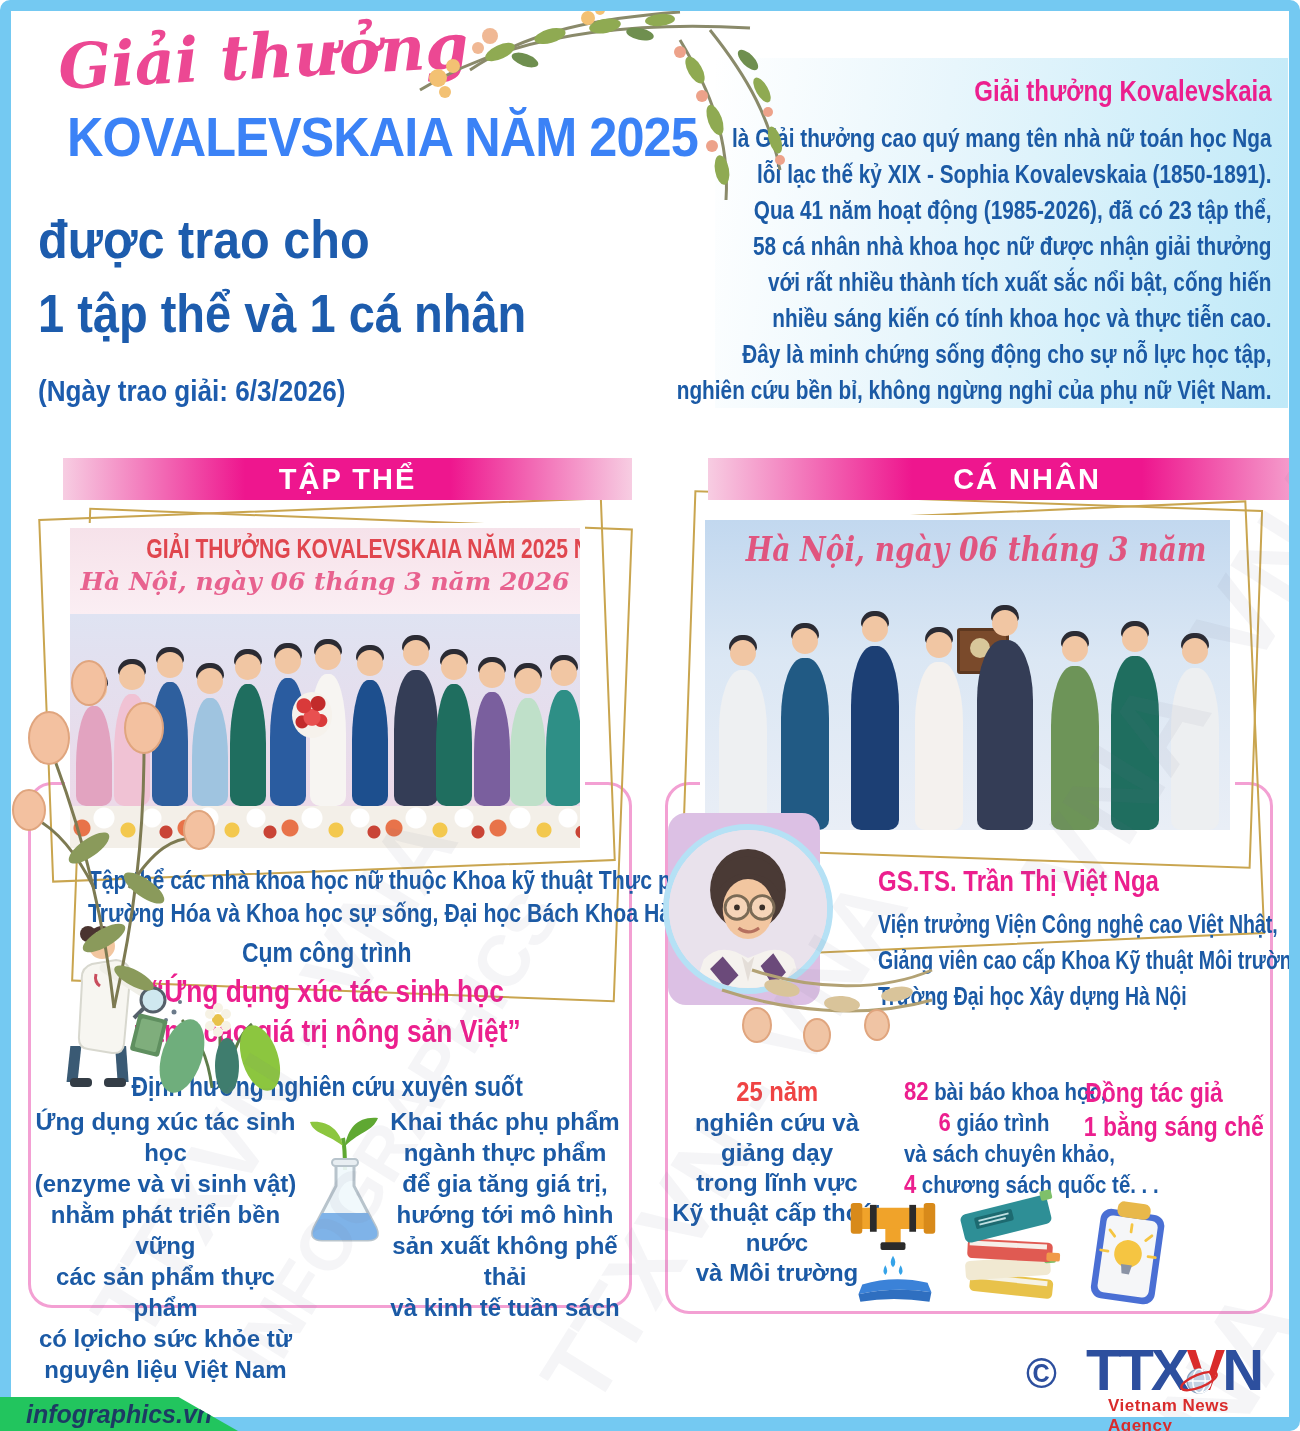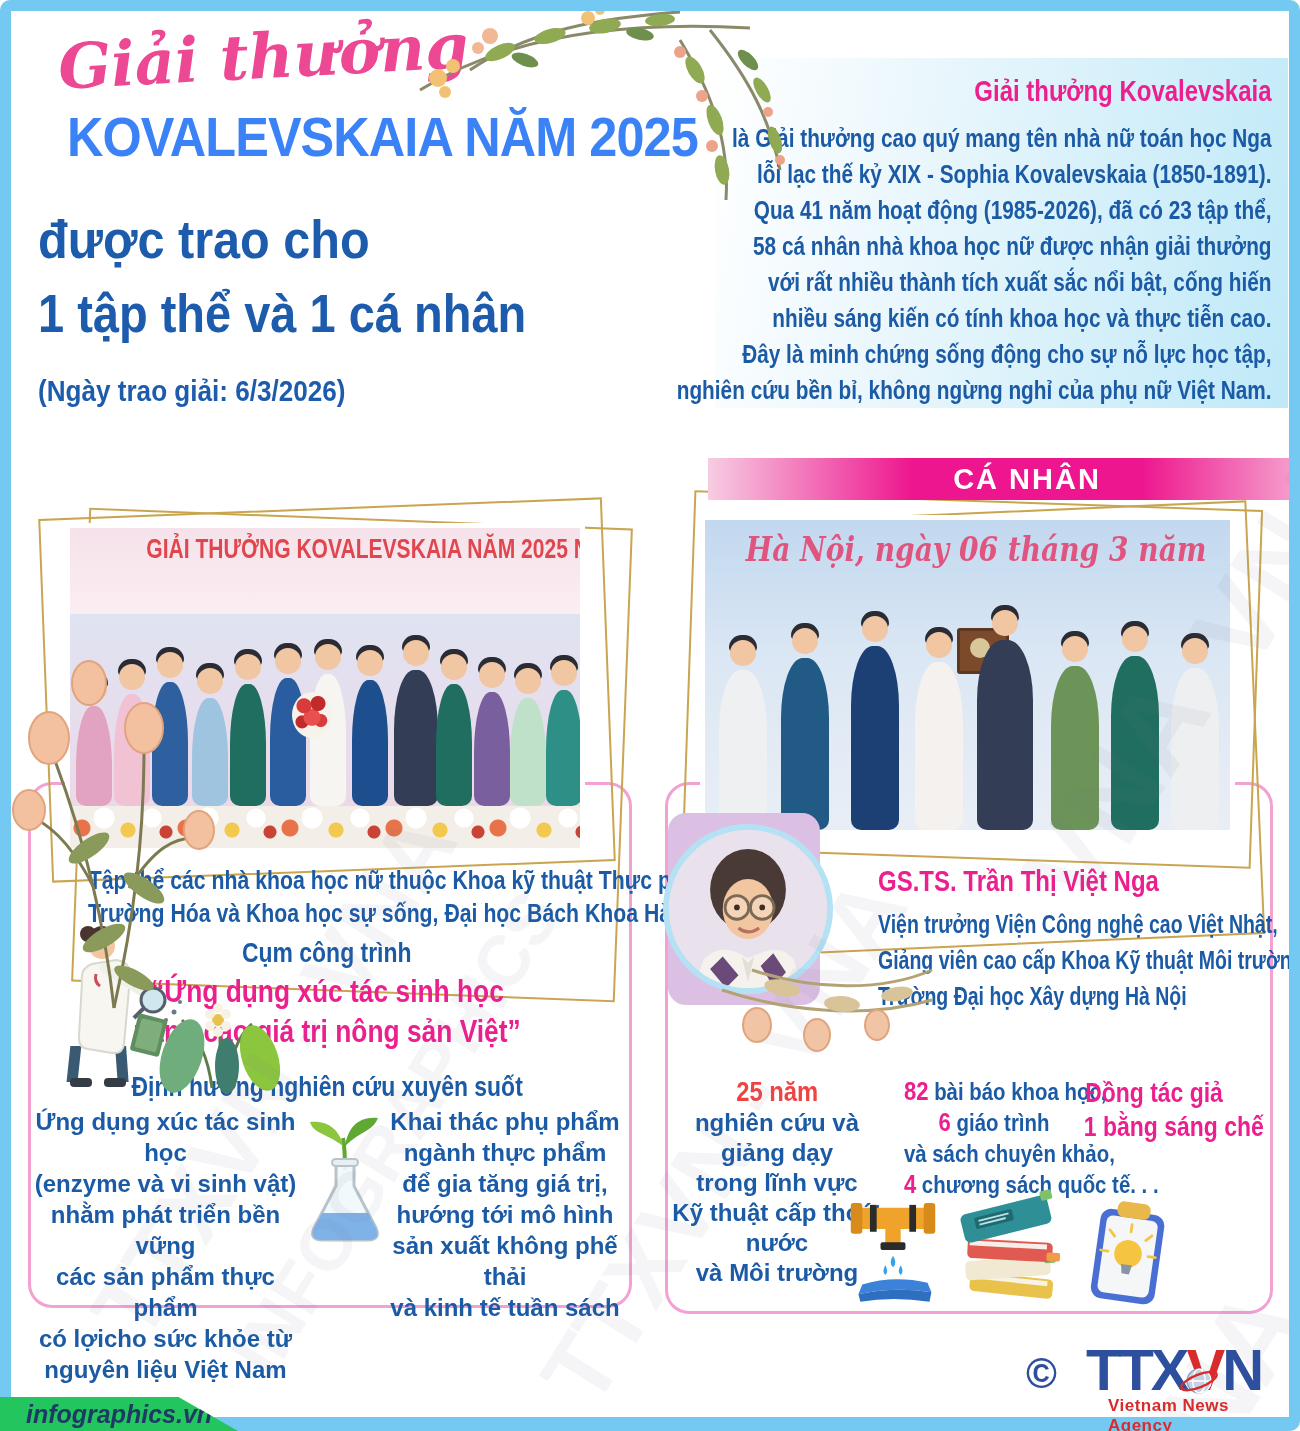--- a/index.html
+++ b/index.html
@@ -218,35 +218,39 @@
       <ellipse cx="130" cy="74" rx="18" ry="8" transform="rotate(4 130 74)"></ellipse>
       <ellipse cx="185" cy="64" rx="16" ry="7" transform="rotate(-10 185 64)"></ellipse>
     </g>
     <g fill="#f0c4a4" stroke="#e0a57e" stroke-width="2">
       <ellipse cx="45" cy="95" rx="14" ry="17"></ellipse>
       <ellipse cx="105" cy="105" rx="13" ry="16"></ellipse>
       <ellipse cx="165" cy="95" rx="12" ry="15"></ellipse>
     </g>
   </svg>
 
+  <div class="abs bar" id="bar-left">
+      <span>TẬP THỂ</span>
+    </div>
   <div class="abs bar" id="bar-right">
       <span>CÁ NHÂN</span>
     </div>
 
   <div class="abs panel" id="panel-left"></div>
   <div class="abs panel" id="panel-right"></div>
 
   <div class="abs goldframe" style="left:45px;top:508px;width:560px;height:360px;transform:rotate(-2.2deg);"></div>
   <div class="abs goldframe" style="left:80px;top:518px;width:540px;height:470px;transform:rotate(2.2deg);"></div>
   <div class="abs goldframe" style="left:688px;top:500px;width:565px;height:355px;transform:rotate(2deg);"></div>
   <div class="abs goldframe" style="left:712px;top:512px;width:540px;height:430px;transform:rotate(-2.5deg);"></div>
 
   <div class="abs photo" id="photo1">
     <div class="banner">
       <div class="b1"><span class="sqz" style="transform:scaleX(.78)">GIẢI THƯỞNG KOVALEVSKAIA NĂM 2025 NHÂN NGÀ</span></div>
+      <div class="b2">Hà Nội, ngày 06 tháng 3 năm 2026</div>
     </div>
     <div class="stage" id="stage1">
         <div class="person" style="left: 6px; bottom: 0px; width: 36px; height: 100px; background: rgb(226, 163, 192);">
           <b class="hair"></b>
           <i class="head"></i>
         </div>
         <div class="person" style="left: 44px; bottom: 0px; width: 36px; height: 112px; background: rgb(240, 194, 212);">
           <b class="hair"></b>
           <i class="head"></i>
         </div>

